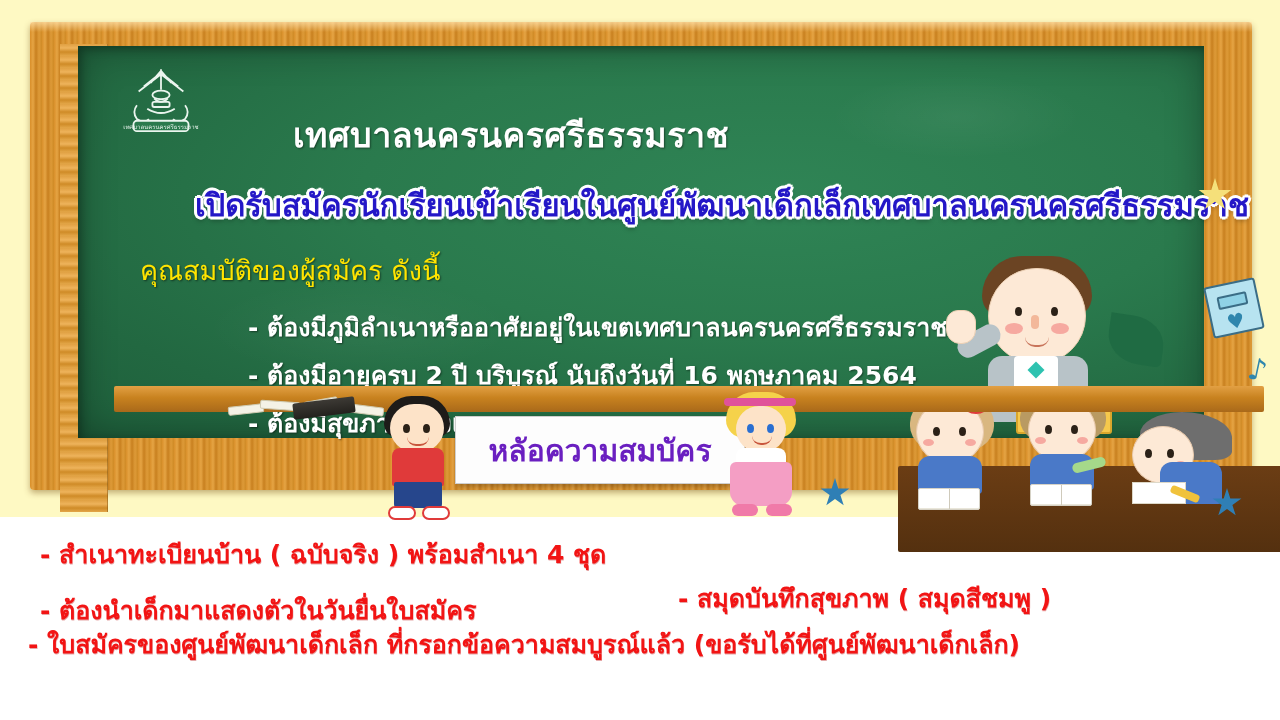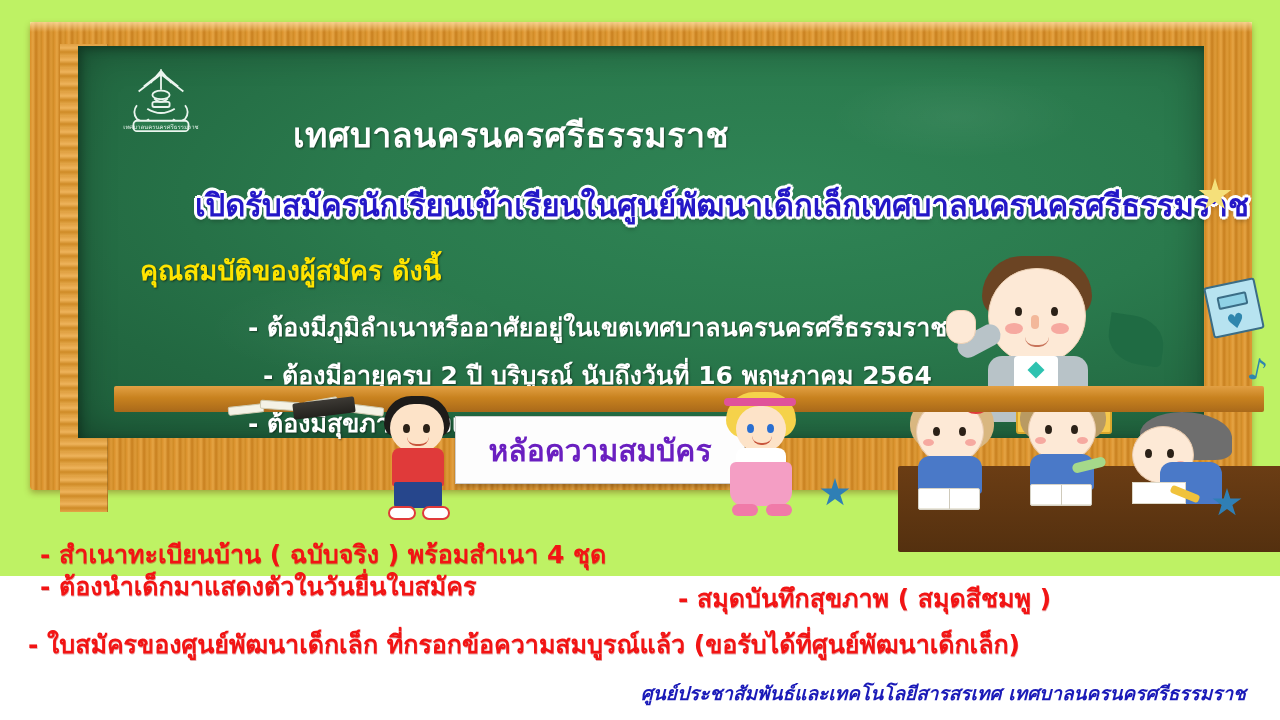--- a/index.html
+++ b/index.html
@@ -3,22 +3,22 @@
 <meta charset="utf-8">
 <style>
   * { box-sizing: border-box; margin: 0; padding: 0; }
   html, body {
     width: 1280px; height: 720px;
     overflow: hidden;
     font-family: "DejaVu Sans", "Liberation Sans", sans-serif;
   }
   #poster {
     position: relative;
-    width: 1280px; height: 576px;
-    background: #bef264;
+    width: 1280px; height: 517px;
+    background: #fef9c3;
   }
 
   
   #board-frame {
     position: absolute;
     left: 30px; top: 22px;
     width: 1222px; height: 468px;
     background:
       repeating-linear-gradient(90deg,
         #d98f2a 0px, #e5a444 3px, #c8801f 6px, #dd9a38 9px, #cf8a25 12px);
@@ -86,32 +86,32 @@
     white-space:nowrap;
     text-shadow:
       -2px -2px 0 #ffffff, 2px -2px 0 #ffffff,
       -2px  2px 0 #ffffff, 2px  2px 0 #ffffff,
       -3px  0   0 #ffffff, 3px  0   0 #ffffff,
        0   -3px 0 #ffffff, 0    3px 0 #ffffff,
        0 4px 5px rgba(0,0,0,.35);
   }
   #qual-heading {
     position:absolute; left:62px; top:203px;
-    font-size:27px; font-weight:700; color:#ffe400;
+    font-size:27px; font-weight:400; color:#ffe400;
     text-shadow: 1px 1px 2px rgba(0,0,0,.5);
     white-space:nowrap;
   }
   .qual-item {
     position:absolute; left:170px;
     font-size:25px; font-weight:600; color:#ffffff;
     text-shadow: 1px 1px 2px rgba(0,0,0,.45);
     white-space:nowrap;
   }
   #qual-0 { top: 261px; }
-  #qual-1 { top: 309px; margin-left: 15px; }
+  #qual-1 { top: 309px; }
   #qual-2 { top: 357px; }
 
   
   #banner-sign {
     position:absolute; left:455px; top:416px;
     width:290px; height:68px;
     background:#fdfdfd;
     border:1px solid #cfcfcf;
     box-shadow: 2px 3px 5px rgba(0,0,0,.25);
     display:flex; align-items:center; justify-content:center;
@@ -129,21 +129,21 @@
 
   
   #doc-section { position:absolute; left:0; top:498px; width:1280px; height:222px; }
   .doc-line {
     position:absolute;
     font-size:25px; font-weight:700; color:#f21414;
     white-space:nowrap;
     text-shadow: .5px .5px 0 rgba(180,0,0,.35);
   }
   #doc-l0 { left:40px;  top:36px; }
-  #doc-l1 { left:40px;  top:68px; }
+  #doc-l1 { left:40px;  top:92px; }
   #doc-l2 { left:28px;  top:126px; }
   #doc-r0 { left:678px; top:36px; }
   #doc-r1 { left:678px; top:80px; }
 
   #footer-credit {
     position:absolute; right:34px; bottom:12px;
     font-size:19px; font-weight:700; font-style:italic;
     color:#1a1ab8; white-space:nowrap;
   }
 
@@ -391,16 +391,15 @@
 
   <div class="star" id="star-blue"></div>
   <div class="star" id="star-blue2"></div>
 
   <div id="doc-section">
     <div class="doc-line" id="doc-l0">-  สำเนาทะเบียนบ้าน ( ฉบับจริง ) พร้อมสำเนา 4 ชุด</div>
     <div class="doc-line" id="doc-l1">-  ต้องนำเด็กมาแสดงตัวในวันยื่นใบสมัคร</div>
     <div class="doc-line" id="doc-l2">-  ใบสมัครของศูนย์พัฒนาเด็กเล็ก ที่กรอกข้อความสมบูรณ์แล้ว (ขอรับได้ที่ศูนย์พัฒนาเด็กเล็ก)</div>
     <div class="doc-line" id="doc-r1">-  สมุดบันทึกสุขภาพ ( สมุดสีชมพู )</div>
 
-    <div id="footer-credit">ศูนย์ประชาสัมพันธ์และเทคโนโลยีสารสรเทศ เทศบาลนครนครศรีธรรมราช</div>
   </div>
 
 </div>
 
 </body></html>

